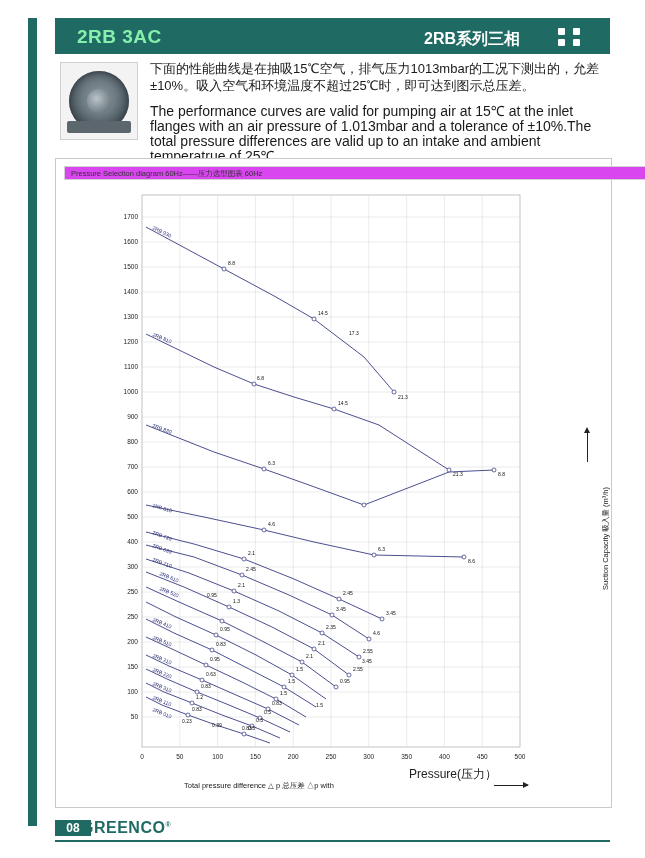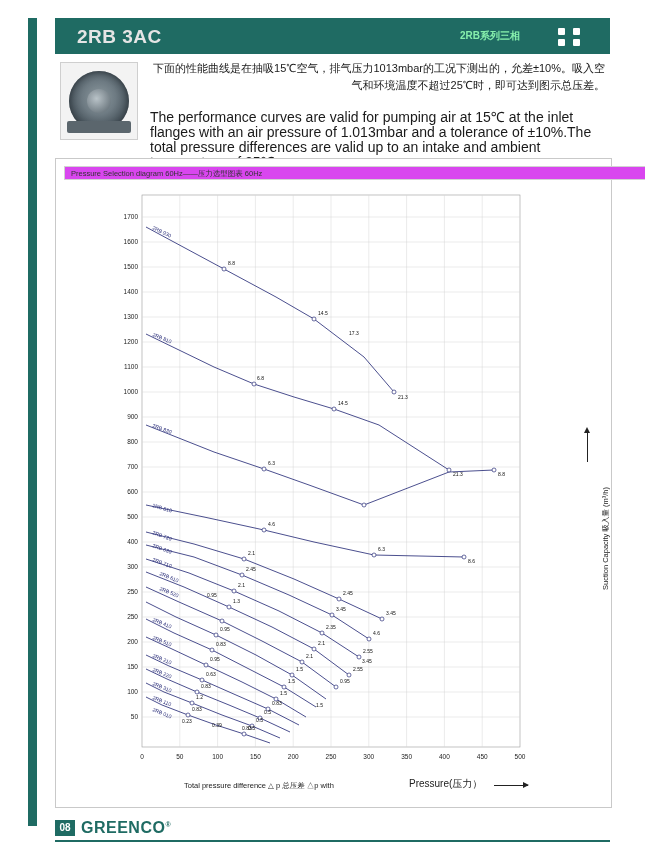--- a/index.html
+++ b/index.html
@@ -13,25 +13,25 @@
   }
   .page{position:relative;width:645px;height:858px;}
 
   
   .header{
     position:absolute;left:55px;top:18px;width:555px;height:36px;
     background:#1f6b63;
   }
   .header .title{
     position:absolute;left:22px;top:8px;
-    color:#e5e5e5;font-size:19px;font-weight:bold;letter-spacing:.5px;
+    color:#86efac;font-size:19px;font-weight:bold;letter-spacing:.5px;
   }
   .header .subtitle{
     position:absolute;right:90px;top:11px;
-    color:#86efac;font-size:10px;font-weight:bold;
+    color:#ffffff;font-size:16px;font-weight:bold;
   }
   .dots{position:absolute;right:18px;top:10px;width:34px;height:18px;}
   .dots span{position:absolute;width:7px;height:7px;background:#ffffff;border-radius:1px;}
   .dots span:nth-child(1){left:0;top:0;}
   .dots span:nth-child(2){left:15px;top:0;}
   .dots span:nth-child(3){left:0;top:11px;}
   .dots span:nth-child(4){left:15px;top:11px;}
 
   
   .leftbar{position:absolute;left:28px;top:18px;width:9px;height:808px;background:#1f6b63;}
@@ -52,21 +52,21 @@
     content:"";position:absolute;left:18px;top:18px;width:24px;height:24px;border-radius:50%;
     background:radial-gradient(circle at 40% 40%, #b9c3c8, #57636b);
   }
   .photo .base{
     position:absolute;left:6px;top:58px;width:64px;height:12px;background:#5b666d;border-radius:2px;
   }
   .intro{
     position:absolute;left:150px;top:60px;width:455px;
   }
   .intro .cn{
-    font-size:11px;line-height:17px;color:#1a1a1a;margin:0 0 16px 0;text-align:right;
+    font-size:13px;line-height:17px;color:#1a1a1a;margin:0 0 10px 0;
   }
   .intro .en{
     font-size:14px;line-height:15px;color:#1a1a1a;margin:0;
   }
 
   
   .card{
     position:absolute;left:55px;top:158px;width:555px;height:648px;
     border:1px solid #c9c9c9;background:#ffffff;
   }
@@ -87,32 +87,32 @@
   .arrow-up{
     position:absolute;right:15px;top:245px;width:1px;height:30px;background:#222;
   }
   .arrow-up:after{
     content:"";position:absolute;left:-3px;top:-5px;border-left:3.5px solid transparent;
     border-right:3.5px solid transparent;border-bottom:6px solid #222;
   }
   .xcap{
     position:absolute;left:120px;bottom:6px;font-size:7.5px;color:#222;
   }
-  .xcap2{position:absolute;left:345px;bottom:6px;font-size:10px;color:#222;}
+  .xcap2{position:absolute;left:345px;bottom:14px;font-size:12px;color:#222;}
   .arrow-right{position:absolute;left:430px;bottom:11px;width:34px;height:1px;background:#222;}
   .arrow-right:after{
     content:"";position:absolute;right:-1px;top:-3px;border-top:3.5px solid transparent;
     border-bottom:3.5px solid transparent;border-left:6px solid #222;
   }
 
   
   .footer{position:absolute;left:55px;top:820px;width:555px;height:26px;}
   .pagenum{
-    position:absolute;left:0;top:0;width:20px;height:16px;background:#1f6b63;
-    color:#fff;font-size:10px;font-weight:bold;text-align:center;line-height:16px;
+    position:absolute;left:0;top:0;width:36px;height:16px;background:#1f6b63;
+    color:#fff;font-size:12px;font-weight:bold;text-align:center;line-height:16px;
   }
   .brand{
     position:absolute;left:26px;top:-1px;font-size:16px;font-weight:bold;color:#1f6b63;
     letter-spacing:.5px;
   }
   .brand sup{font-size:7px;vertical-align:super;}
   .footrule{position:absolute;left:0;top:20px;width:555px;height:2px;background:#1f6b63;}
 </style>
 </head>
 <body>

